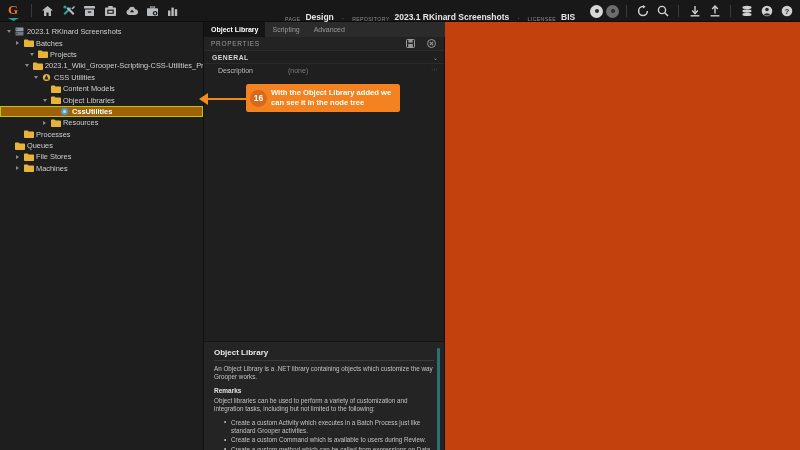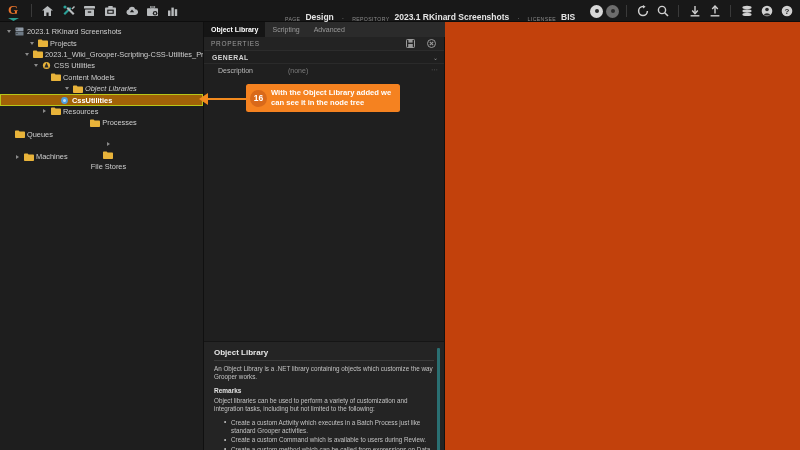--- a/index.html
+++ b/index.html
@@ -312,20 +312,31 @@
           <span class="nicon">
             <svg width="9" height="9" viewBox="0 0 9 9">
               <rect x="0.5" y="0.5" width="8" height="3.4" rx=".5" fill="#8f9aa6"></rect>
               <rect x="0.5" y="4.6" width="8" height="3.9" rx=".5" fill="#6f7b86"></rect>
               <circle cx="2" cy="2.2" r=".6" fill="#2b2b2b"></circle>
               <circle cx="2" cy="6.4" r=".6" fill="#2b2b2b"></circle>
             </svg>
           </span>
           <span class="nlabel">2023.1 RKinard Screenshots</span>
         </div>
+        <div class="node" style="padding-left: 13px;">
+          <span class="arrow">
+            <b></b>
+          </span>
+          <span class="nicon">
+            <svg width="10" height="8" viewBox="0 0 10 8">
+              <path d="M0 1.2 A.8 .8 0 0 1 .8 .4 H3.6 L4.6 1.6 H9.2 A.8 .8 0 0 1 10 2.4 V7.2 A.8 .8 0 0 1 9.2 8 H.8 A.8 .8 0 0 1 0 7.2 Z" fill="#e8b33a"></path>
+            </svg>
+          </span>
+          <span class="nlabel">Batches</span>
+        </div>
         <div class="node" style=" margin-left: 27px;">
           <span class="arrow open">
             <b></b>
           </span>
           <span class="nicon">
             <svg width="10" height="8" viewBox="0 0 10 8">
               <path d="M0 1.2 A.8 .8 0 0 1 .8 .4 H3.6 L4.6 1.6 H9.2 A.8 .8 0 0 1 10 2.4 V7.2 A.8 .8 0 0 1 9.2 8 H.8 A.8 .8 0 0 1 0 7.2 Z" fill="#e8b33a"></path>
             </svg>
           </span>
           <span class="nlabel">Projects</span>
@@ -355,21 +366,21 @@
         </div>
         <div class="node" style="padding-left: 40px;">
           <span class="arrow"></span>
           <span class="nicon">
             <svg width="10" height="8" viewBox="0 0 10 8">
               <path d="M0 1.2 A.8 .8 0 0 1 .8 .4 H3.6 L4.6 1.6 H9.2 A.8 .8 0 0 1 10 2.4 V7.2 A.8 .8 0 0 1 9.2 8 H.8 A.8 .8 0 0 1 0 7.2 Z" fill="#e8b33a"></path>
             </svg>
           </span>
           <span class="nlabel">Content Models</span>
         </div>
-        <div class="node" style="padding-left: 62px; font-style: italic;">
+        <div class="node" style="padding-left: 40px;">
           <span class="arrow open">
             <b></b>
           </span>
           <span class="nicon">
             <svg width="10" height="8" viewBox="0 0 10 8">
               <path d="M0 1.2 A.8 .8 0 0 1 .8 .4 H3.6 L4.6 1.6 H9.2 A.8 .8 0 0 1 10 2.4 V7.2 A.8 .8 0 0 1 9.2 8 H.8 A.8 .8 0 0 1 0 7.2 Z" fill="#e8b33a"></path>
             </svg>
           </span>
           <span class="nlabel">Object Libraries</span>
         </div>
@@ -387,39 +398,39 @@
           <span class="arrow">
             <b></b>
           </span>
           <span class="nicon">
             <svg width="10" height="8" viewBox="0 0 10 8">
               <path d="M0 1.2 A.8 .8 0 0 1 .8 .4 H3.6 L4.6 1.6 H9.2 A.8 .8 0 0 1 10 2.4 V7.2 A.8 .8 0 0 1 9.2 8 H.8 A.8 .8 0 0 1 0 7.2 Z" fill="#e8b33a"></path>
             </svg>
           </span>
           <span class="nlabel">Resources</span>
         </div>
-        <div class="node" style="padding-left: 13px; justify-content: center;">
+        <div class="node" style="padding-left: 13px;">
           <span class="arrow"></span>
           <span class="nicon">
             <svg width="10" height="8" viewBox="0 0 10 8">
               <path d="M0 1.2 A.8 .8 0 0 1 .8 .4 H3.6 L4.6 1.6 H9.2 A.8 .8 0 0 1 10 2.4 V7.2 A.8 .8 0 0 1 9.2 8 H.8 A.8 .8 0 0 1 0 7.2 Z" fill="#e8b33a"></path>
             </svg>
           </span>
           <span class="nlabel">Processes</span>
         </div>
         <div class="node" style="padding-left: 4px;">
           <span class="arrow"></span>
           <span class="nicon">
             <svg width="10" height="8" viewBox="0 0 10 8">
               <path d="M0 1.2 A.8 .8 0 0 1 .8 .4 H3.6 L4.6 1.6 H9.2 A.8 .8 0 0 1 10 2.4 V7.2 A.8 .8 0 0 1 9.2 8 H.8 A.8 .8 0 0 1 0 7.2 Z" fill="#e8b33a"></path>
             </svg>
           </span>
           <span class="nlabel">Queues</span>
         </div>
-        <div class="node" style="padding-left: 13px; flex-direction: column;">
+        <div class="node" style="padding-left: 13px;">
           <span class="arrow">
             <b></b>
           </span>
           <span class="nicon">
             <svg width="10" height="8" viewBox="0 0 10 8">
               <path d="M0 1.2 A.8 .8 0 0 1 .8 .4 H3.6 L4.6 1.6 H9.2 A.8 .8 0 0 1 10 2.4 V7.2 A.8 .8 0 0 1 9.2 8 H.8 A.8 .8 0 0 1 0 7.2 Z" fill="#e8b33a"></path>
             </svg>
           </span>
           <span class="nlabel">File Stores</span>
         </div>

